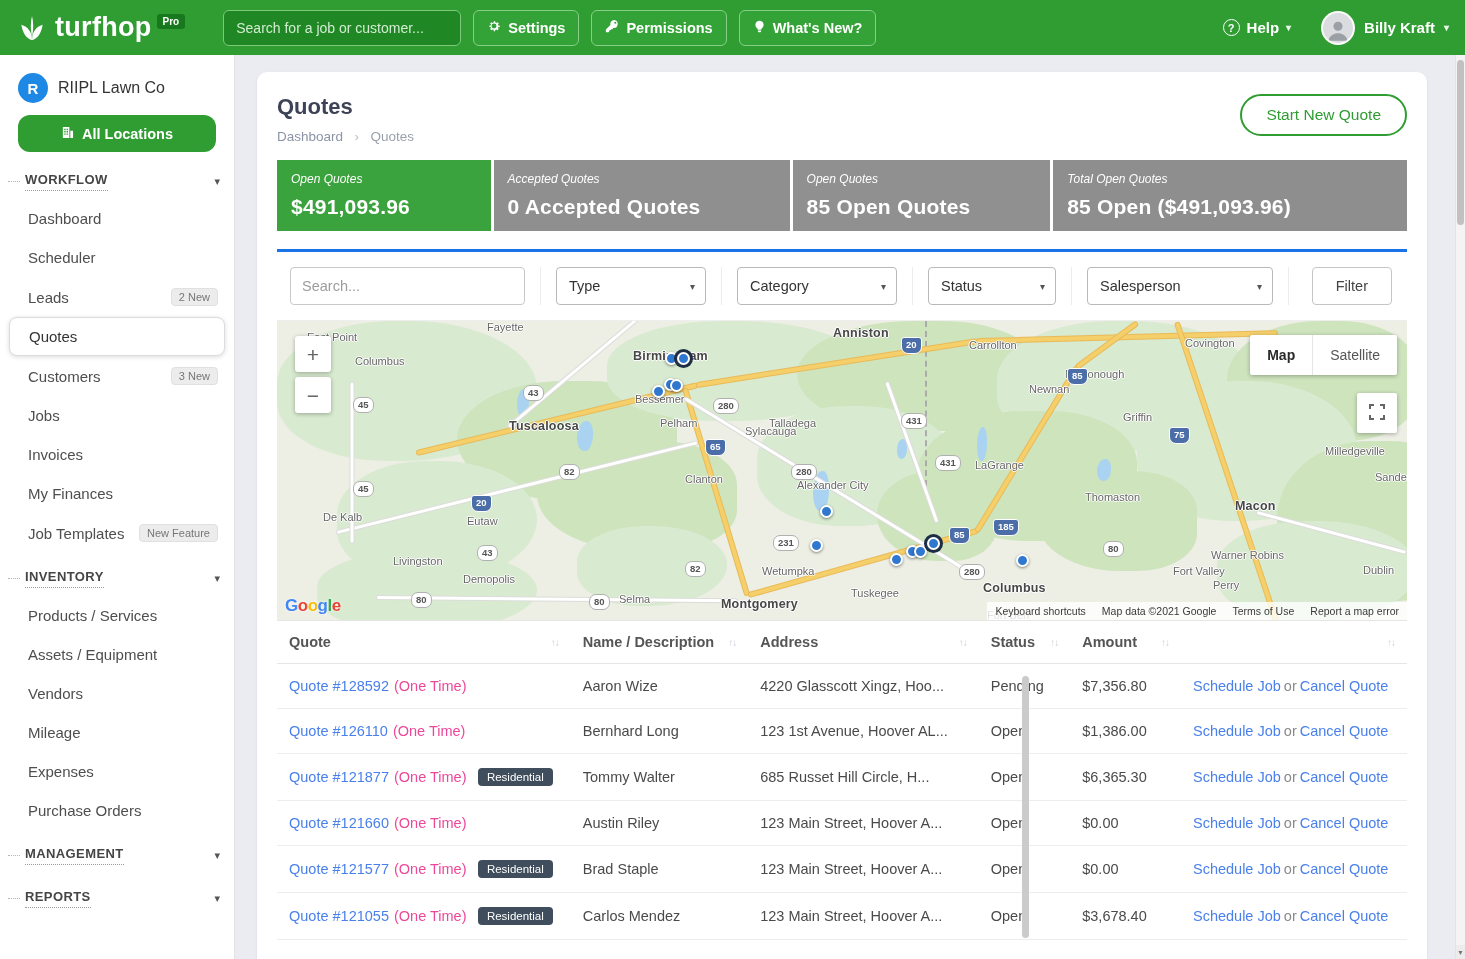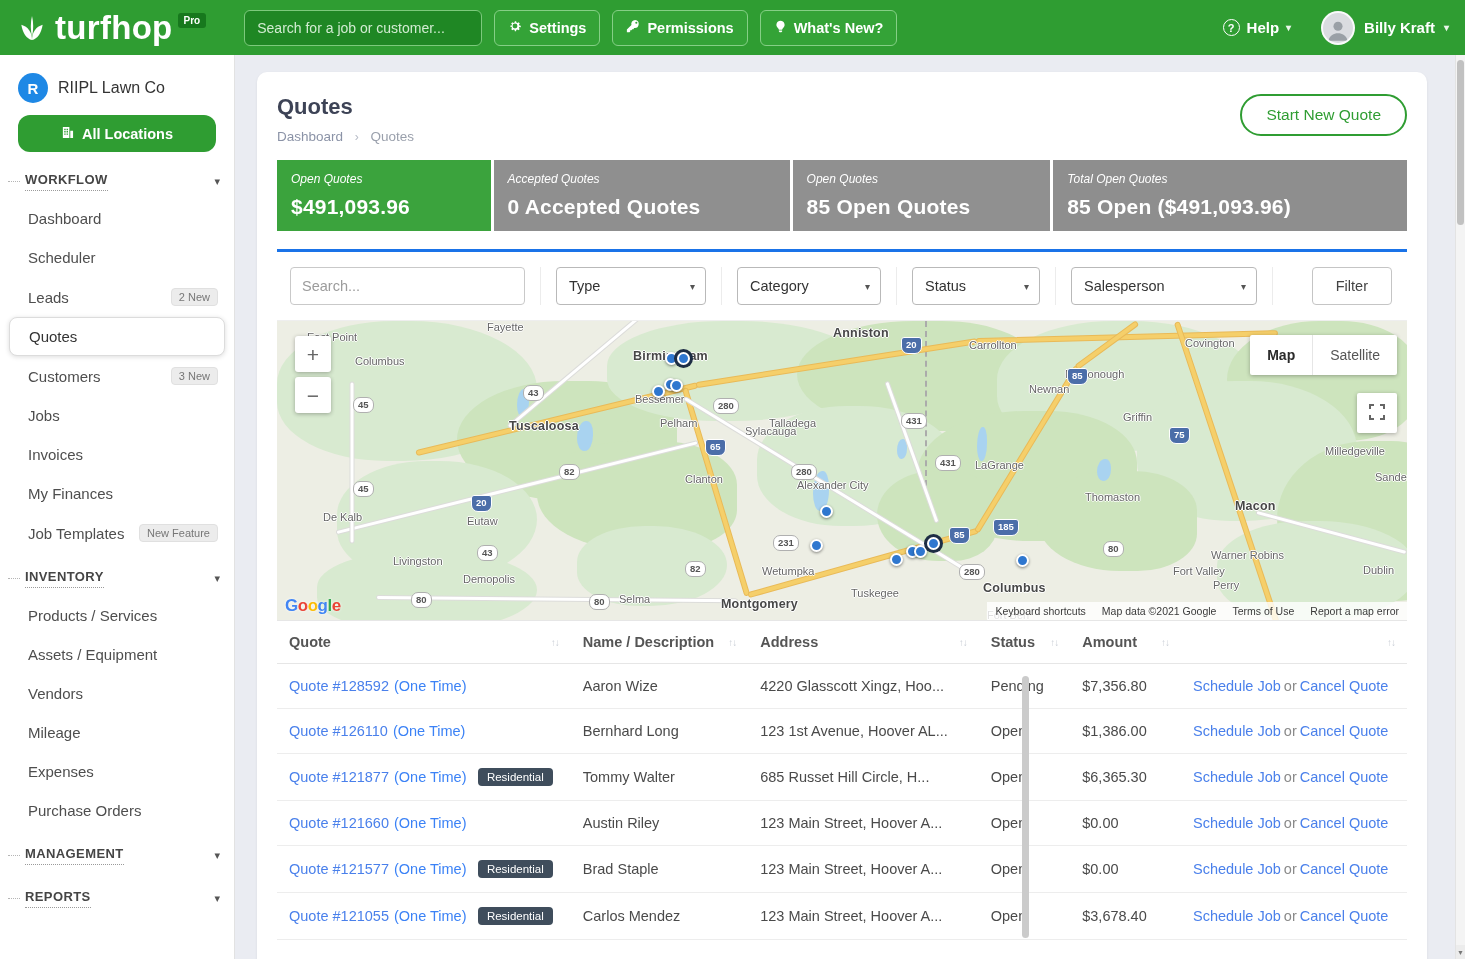--- a/index.html
+++ b/index.html
@@ -3,21 +3,21 @@
 <meta charset="utf-8">
 <style>
   * { box-sizing: border-box; margin: 0; padding: 0; }
   html,body { width:1465px; height:959px; overflow:hidden; font-family:"Liberation Sans", sans-serif; background:#eaecf2; }
   a { text-decoration:none; cursor:pointer; }
 
   
   .topbar { height:55px; background:#2f9d32; display:flex; align-items:center; padding:0 16px; gap:12px; position:relative; z-index:20; }
   .brand-wrap { display:flex; align-items:center; gap:7px; margin-right:26px; }
   .brand-leaf { display:flex; align-items:center; }
-  .brand-name { color:#fff; font-size:33px; font-weight:bold; letter-spacing:.3px; line-height:1; }
+  .brand-name { color:#fff; font-size:27px; font-weight:bold; letter-spacing:.3px; line-height:1; }
   .pro-badge { background:#17781d; color:#fff; font-size:10px; font-weight:bold; border-radius:3px; padding:2px 6px; align-self:flex-start; margin:2px 0 0 -2px; }
   .tb-search input { width:238px; height:36px; background:#1f8724; border:1px solid #7cc97c; border-radius:6px; color:#fff; font-size:14px; padding:0 12px; font-family:inherit; }
   .tb-search input::placeholder { color:#d2ecd2; }
   .tb-btn { display:flex; align-items:center; gap:7px; background:#34a337; border:1px solid #85cf86; border-radius:6px; color:#fff; font-weight:bold; font-size:14.5px; padding:0 13px; height:36px; cursor:pointer; font-family:inherit; }
   .tb-right { margin-left:auto; display:flex; align-items:center; gap:30px; }
   .tb-help { display:flex; align-items:center; gap:7px; color:#fff; font-size:15px; font-weight:bold; cursor:pointer; }
   .help-circle { width:17px; height:17px; border:1.5px solid #fff; border-radius:50%; display:flex; align-items:center; justify-content:center; font-size:11px; font-weight:bold; }
   .chev { font-size:10px; color:#eaf6ea; }
   .tb-user { display:flex; align-items:center; gap:9px; color:#fff; font-size:15px; font-weight:bold; cursor:pointer; }
   .avatar { width:34px; height:34px; border-radius:50%; background:#dadce0; border:2px solid rgba(255,255,255,.85); display:flex; align-items:flex-end; justify-content:center; overflow:hidden; }
@@ -60,21 +60,21 @@
 
   .list-section { border-top:3px solid #1a73e8; margin-top:18px; }
   .filter-row { display:flex; align-items:center; padding:15px 0; }
   .fcell { padding:0 15px; border-right:1px solid #ececec; display:flex; align-items:center; }
   .fcell.first { padding-left:13px; }
   .fcell.last { border-right:none; margin-left:auto; padding-right:15px; }
   .filter-search { width:235px; height:38px; border:1px solid #c9c9c9; border-radius:4px; font-size:14.5px; padding:0 11px; color:#555; font-family:inherit; }
   .filter-search::placeholder { color:#9c9c9c; }
   .select { height:38px; border:1px solid #b9b9b9; border-radius:4px; display:flex; align-items:center; justify-content:space-between; padding:0 10px 0 12px; color:#333; font-size:14.5px; cursor:pointer; background:#fff; }
   .select .chev { color:#555; margin-left:16px; }
-  .w-type { width:150px; } .w-cat { width:144px; } .w-status { width:128px; } .w-sales { width:186px; }
+  .w-type { width:150px; } .w-cat { width:160px; } .w-status { width:128px; } .w-sales { width:186px; }
   .filter-btn { height:38px; border:1px solid #c5c5c5; border-radius:4px; background:#fff; color:#444; font-size:14.5px; padding:0 23px; cursor:pointer; font-family:inherit; }
 
   
   .map { position:relative; height:300px; background:#edeee4; overflow:hidden; border-top:1px solid #eee; cursor:grab; }
   .patch { position:absolute; background:#d8ead0; border-radius:48% 52% 55% 45%; z-index:0; }
   .patch.alt { background:#cde4bd; border-radius:55% 45% 42% 58%; }
   .water { position:absolute; background:#a9d3f0; border-radius:60% 40% 55% 45%; z-index:1; }
   .road { position:absolute; height:4px; background:#f5cf6a; box-shadow:0 0 0 1px #e9ba58; transform-origin:0 50%; z-index:1; border-radius:2px; }
   .road.u { height:3px; background:#fff; box-shadow:0 0 0 1px #dcdcda; }
   .state-line { position:absolute; left:648px; top:0; height:175px; border-left:2px dashed #ababab; z-index:1; }
@@ -98,21 +98,21 @@
 
   
   .table-wrap { position:relative; }
   table { width:100%; border-collapse:collapse; font-size:14.5px; table-layout:fixed; }
   thead th { text-align:left; padding:13px 12px; color:#555; font-size:14.5px; border-top:1px solid #e6e6e6; border-bottom:1px solid #e6e6e6; }
   thead th .th-inner { display:flex; justify-content:space-between; align-items:center; }
   .sort-ico { color:#c9ced6; font-size:10px; letter-spacing:-1px; }
   tbody td { padding:14px 12px; border-bottom:1px solid #ededed; color:#4a4a4a; overflow:hidden; white-space:nowrap; }
   tbody a { color:#4a80eb; }
   .c-quote-inner { display:flex; align-items:center; gap:5px; }
-  .one-time { color:#3b82f6; }
+  .one-time { color:#ec4899; }
   .res-badge { background:#3f4d5c; color:#fff; font-size:11.5px; padding:3px 9px; border-radius:4px; margin-left:auto; margin-right:6px; }
   .or-sep { color:#8a8a8a; margin:0 3px; }
   .col-quote { width:26%; } .col-name { width:15.7%; } .col-addr { width:20.4%; }
   .col-status { width:8.1%; } .col-amount { width:9.8%; } .col-actions { width:20%; }
   .inner-vscroll { position:absolute; left:745px; top:56px; width:7px; height:262px; background:#cbcbcb; border-radius:4px; z-index:5; }
 
   
   .win-scrollbar { position:fixed; right:0; top:55px; bottom:0; width:10px; background:#f4f4f4; border-left:1px solid #e3e3e3; z-index:30; }
   .win-thumb { position:absolute; top:5px; left:1px; width:7px; height:165px; background:#c1c1c1; border-radius:4px; }
   .win-arrow { position:absolute; bottom:0; left:0; width:100%; height:14px; display:flex; align-items:center; justify-content:center; font-size:7px; color:#777; background:#ececec; }

